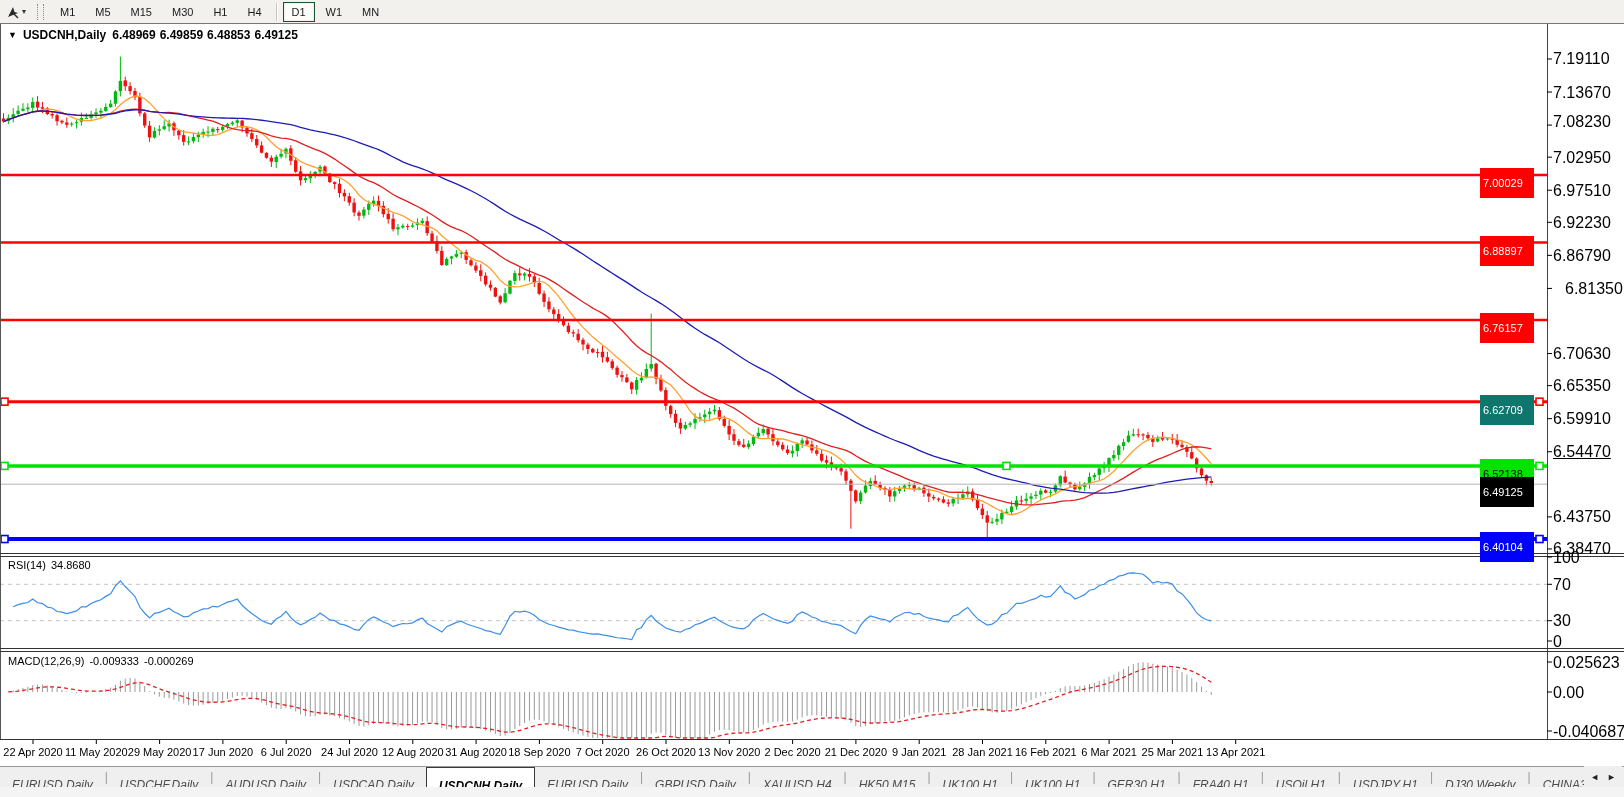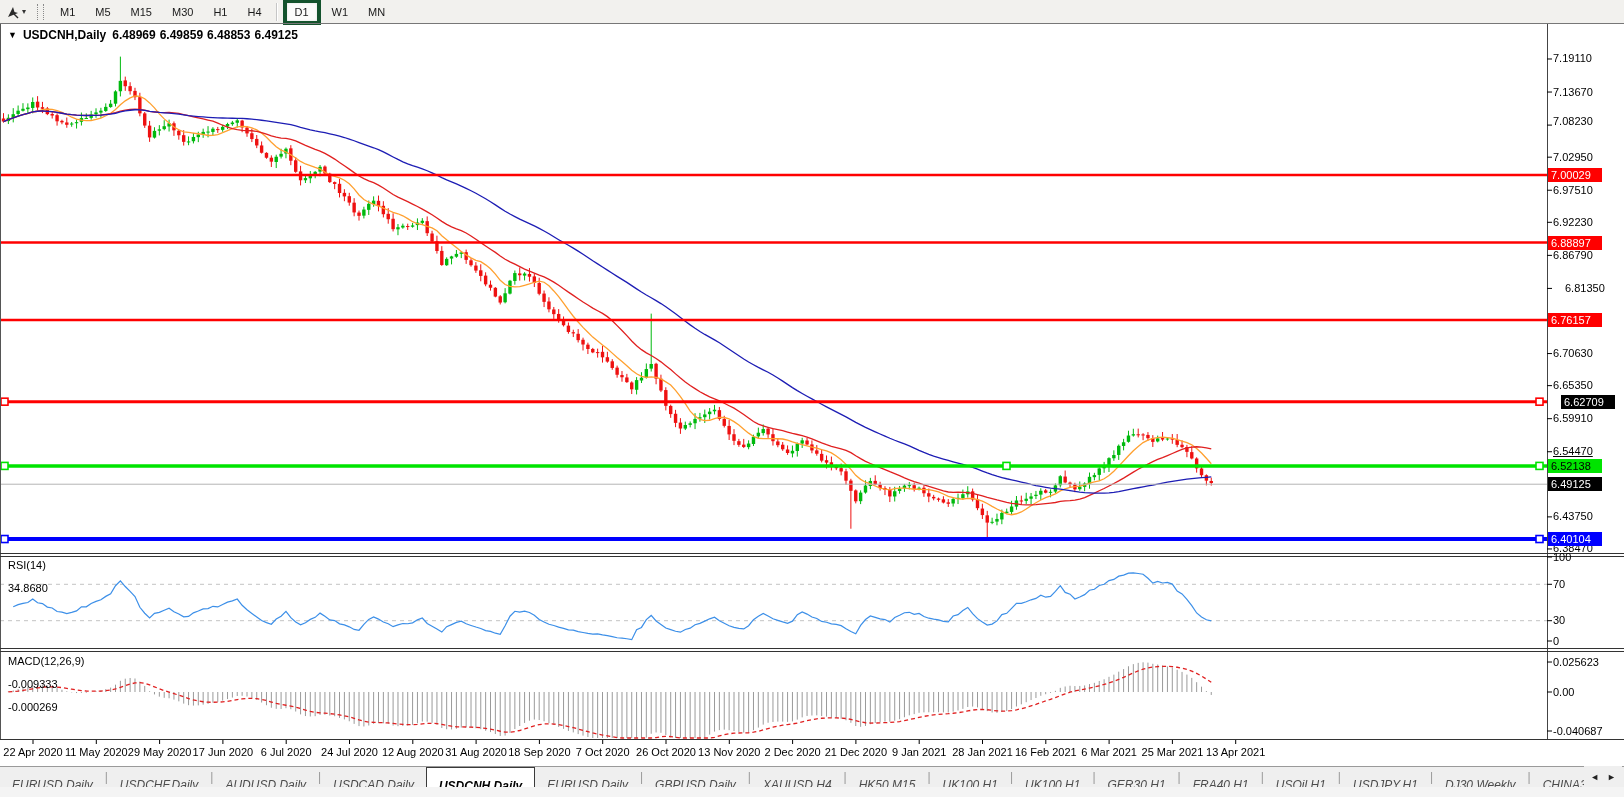--- a/index.html
+++ b/index.html
@@ -6,30 +6,30 @@
   #root{position:relative;width:1624px;height:797px;overflow:hidden;
         font-family:"Liberation Sans",sans-serif;background:#fff;-webkit-font-smoothing:none;}
   
   #toolbar{position:absolute;left:0;top:0;width:1624px;height:23px;background:#f2f1ee;
            border-bottom:1px solid #9a9a9a;display:flex;align-items:center;font-size:11px;color:#1a1a1a;}
   #tool-icon{display:flex;align-items:center;gap:2px;padding:2px 5px 2px 6px;cursor:pointer;}
   #tool-icon .caret{font-size:8px;color:#333;}
   .tb-grip{width:5px;height:16px;margin:0 6px;border-left:1px dotted #8a8a8a;border-right:1px dotted #8a8a8a;}
   .tb-sep{width:1px;height:18px;background:#c6c6c6;border-right:1px solid #fff;margin:0 4px;}
   .tf-btn{padding:3px 8px;margin:0 1px;border:1px solid transparent;cursor:pointer;user-select:none;}
-  .tf-btn.active{background:#fcfcfb;border:4px solid #14532d;box-shadow:inset 0 0 2px #d8d8d8;}
+  .tf-btn.active{background:#fcfcfb;border:1px solid #14532d;box-shadow:inset 0 0 2px #d8d8d8;}
   
   #plot{position:absolute;left:0;top:0;}
-  .lbl{position:absolute;font-size:11px;line-height:13px;color:#000;white-space:nowrap;}
+  .lbl{position:absolute;font-size:16px;line-height:13px;color:#000;white-space:nowrap;}
   #chart-title{position:absolute;left:8px;top:28px;font-size:12px;font-weight:700;color:#000;
                display:flex;gap:6px;align-items:center;}
   #chart-title .caret2{font-size:9px;}
-  .ind-label{position:absolute;font-size:11px;color:#000;display:flex;gap:11px;flex-direction:column;}
-  .axis-pill{position:absolute;left:1548px;height:14px;font-size:11px;line-height:14px;
-             padding:0 3px;min-width:48px;}
+  .ind-label{position:absolute;font-size:11px;color:#000;display:flex;gap:5px;}
+  .axis-pill{position:absolute;left:1480px;height:14px;font-size:11px;line-height:14px;
+             padding:8px 3px;min-width:48px;}
   .date-lbl{position:absolute;transform:translateX(-50%);font-size:11px;color:#000;white-space:nowrap;}
   
   #tabbar{position:absolute;left:0;top:766px;width:1624px;height:21px;background:#efefef;
           border-top:1px solid #9a9a9a;display:flex;align-items:stretch;font-size:12px;color:#4c4c4c;
           overflow:hidden;padding-right:44px;box-sizing:border-box;}
   .tab{display:flex;align-items:center;padding:18px 12px;cursor:pointer;white-space:nowrap;font-style:italic;}
   .tab.active{background:#fff;border:1px solid #3a3a3a;border-bottom:none;color:#000;font-weight:700;}
   .tab-div{display:flex;align-items:center;color:#999;}
   #tab-arrows{position:absolute;right:2px;top:766px;height:21px;display:flex;align-items:center;
               gap:8px;font-size:9px;color:#222;padding:0 6px;background:#efefef;}
@@ -917,21 +917,21 @@
       <div class="lbl" style="left: 1553px; top: 281.917px; margin-left: 12px;">6.81350</div>
       <div class="lbl" style="left: 1553px; top: 347.052px;">6.70630</div>
       <div class="lbl" style="left: 1553px; top: 379.133px;">6.65350</div>
       <div class="lbl" style="left: 1553px; top: 412.187px;">6.59910</div>
       <div class="lbl" style="left: 1553px; top: 445.24px; text-decoration: underline;">6.54470</div>
       <div class="lbl" style="left: 1553px; top: 510.375px;">6.43750</div>
       <div class="lbl" style="left: 1553px; top: 542.456px;">6.38470</div>
       <div class="axis-pill" style="top: 167.924px; background: rgb(255, 0, 0); color: rgb(255, 255, 255);">7.00029</div>
       <div class="axis-pill" style="top: 235.562px; background: rgb(255, 0, 0); color: rgb(255, 255, 255);">6.88897</div>
       <div class="axis-pill" style="top: 312.97px; background: rgb(255, 0, 0); color: rgb(255, 255, 255);">6.76157</div>
-      <div class="axis-pill" style="top: 394.68px; background: #000000; color: rgb(255, 255, 255); margin-left: 13px;">6.62709</div>
+      <div class="axis-pill" style="top: 394.68px; background: #0f766e; color: rgb(255, 255, 255);">6.62709</div>
       <div class="axis-pill" style="top: 458.91px; background: rgb(0, 228, 0); color: rgb(0, 0, 0);">6.52138</div>
       <div class="axis-pill" style="top: 477.216px; background: rgb(0, 0, 0); color: rgb(255, 255, 255);">6.49125</div>
       <div class="axis-pill" style="top: 532.028px; background: rgb(0, 0, 255); color: rgb(255, 255, 255);">6.40104</div>
       <div class="lbl" style="left: 1553px; top: 550.5px;">100</div>
       <div class="lbl" style="left: 1553px; top: 577.8px;">70</div>
       <div class="lbl" style="left: 1553px; top: 614.2px;">30</div>
       <div class="lbl" style="left: 1553px; top: 634.5px;">0</div>
       <div class="lbl" style="left: 1553px; top: 655.521px;">0.025623</div>
       <div class="lbl" style="left: 1553px; top: 685.5px;">0.00</div>
       <div class="lbl" style="left: 1553px; top: 724.5px;">-0.040687</div>

